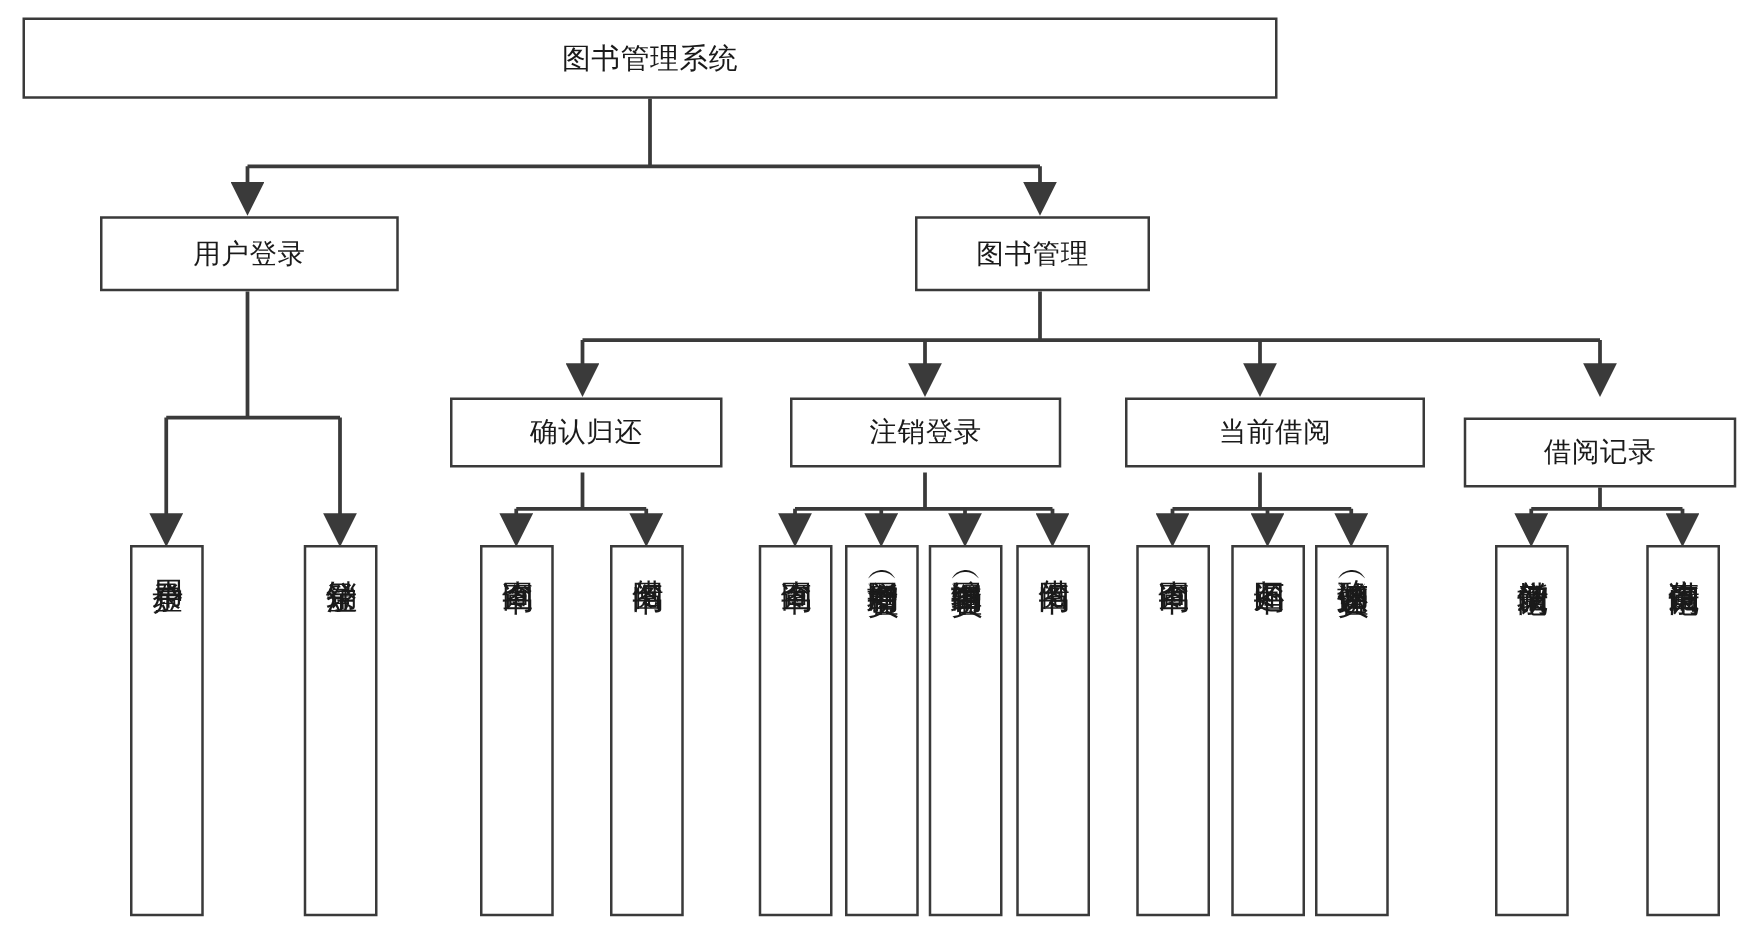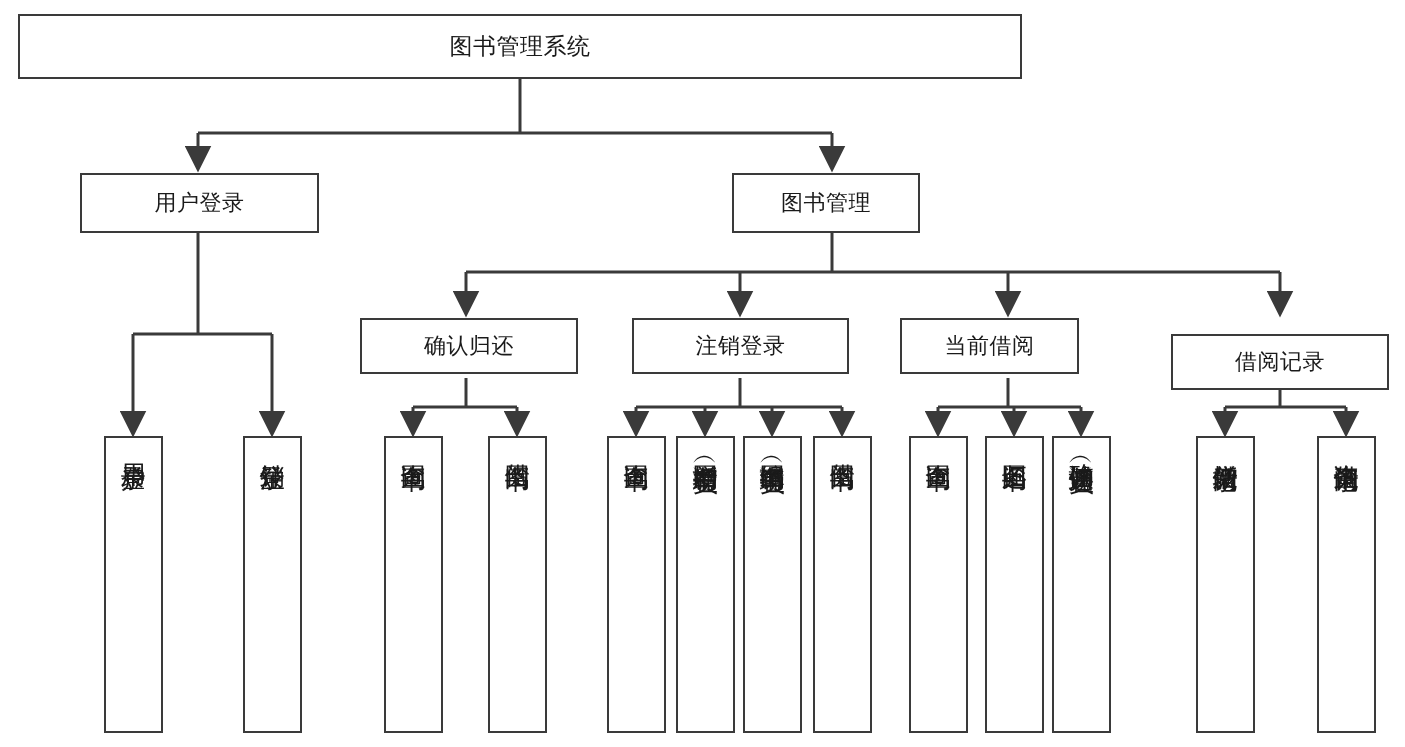--- a/index.html
+++ b/index.html
@@ -133,21 +133,21 @@
   <div class="node h-node" style="left:732px; top:173px; width:188px; height:60px;">
     <span class="node-label">图书管理</span>
   </div>
 
   <div class="node h-node" style="left:360px; top:318px; width:218px; height:56px;">
     <span class="node-label">确认归还</span>
   </div>
   <div class="node h-node" style="left:632px; top:318px; width:217px; height:56px;">
     <span class="node-label">注销登录</span>
   </div>
-  <div class="node h-node" style="left:900px; top:318px; width:179px; height:56px;">
+  <div class="node h-node" style="left:900px; top:318px; width:240px; height:56px;">
     <span class="node-label">当前借阅</span>
   </div>
   <div class="node h-node" style="left:1171px; top:318px; width:218px; height:56px;margin-top:16px;">
     <span class="node-label">借阅记录</span>
   </div>
 
   <div class="node v-node" style="left:104px; top:436px; width:59px; height:297px;">
     <span class="node-label">用户登录</span>
   </div>
   <div class="node v-node" style="left:243px; top:436px; width:59px; height:297px;">

